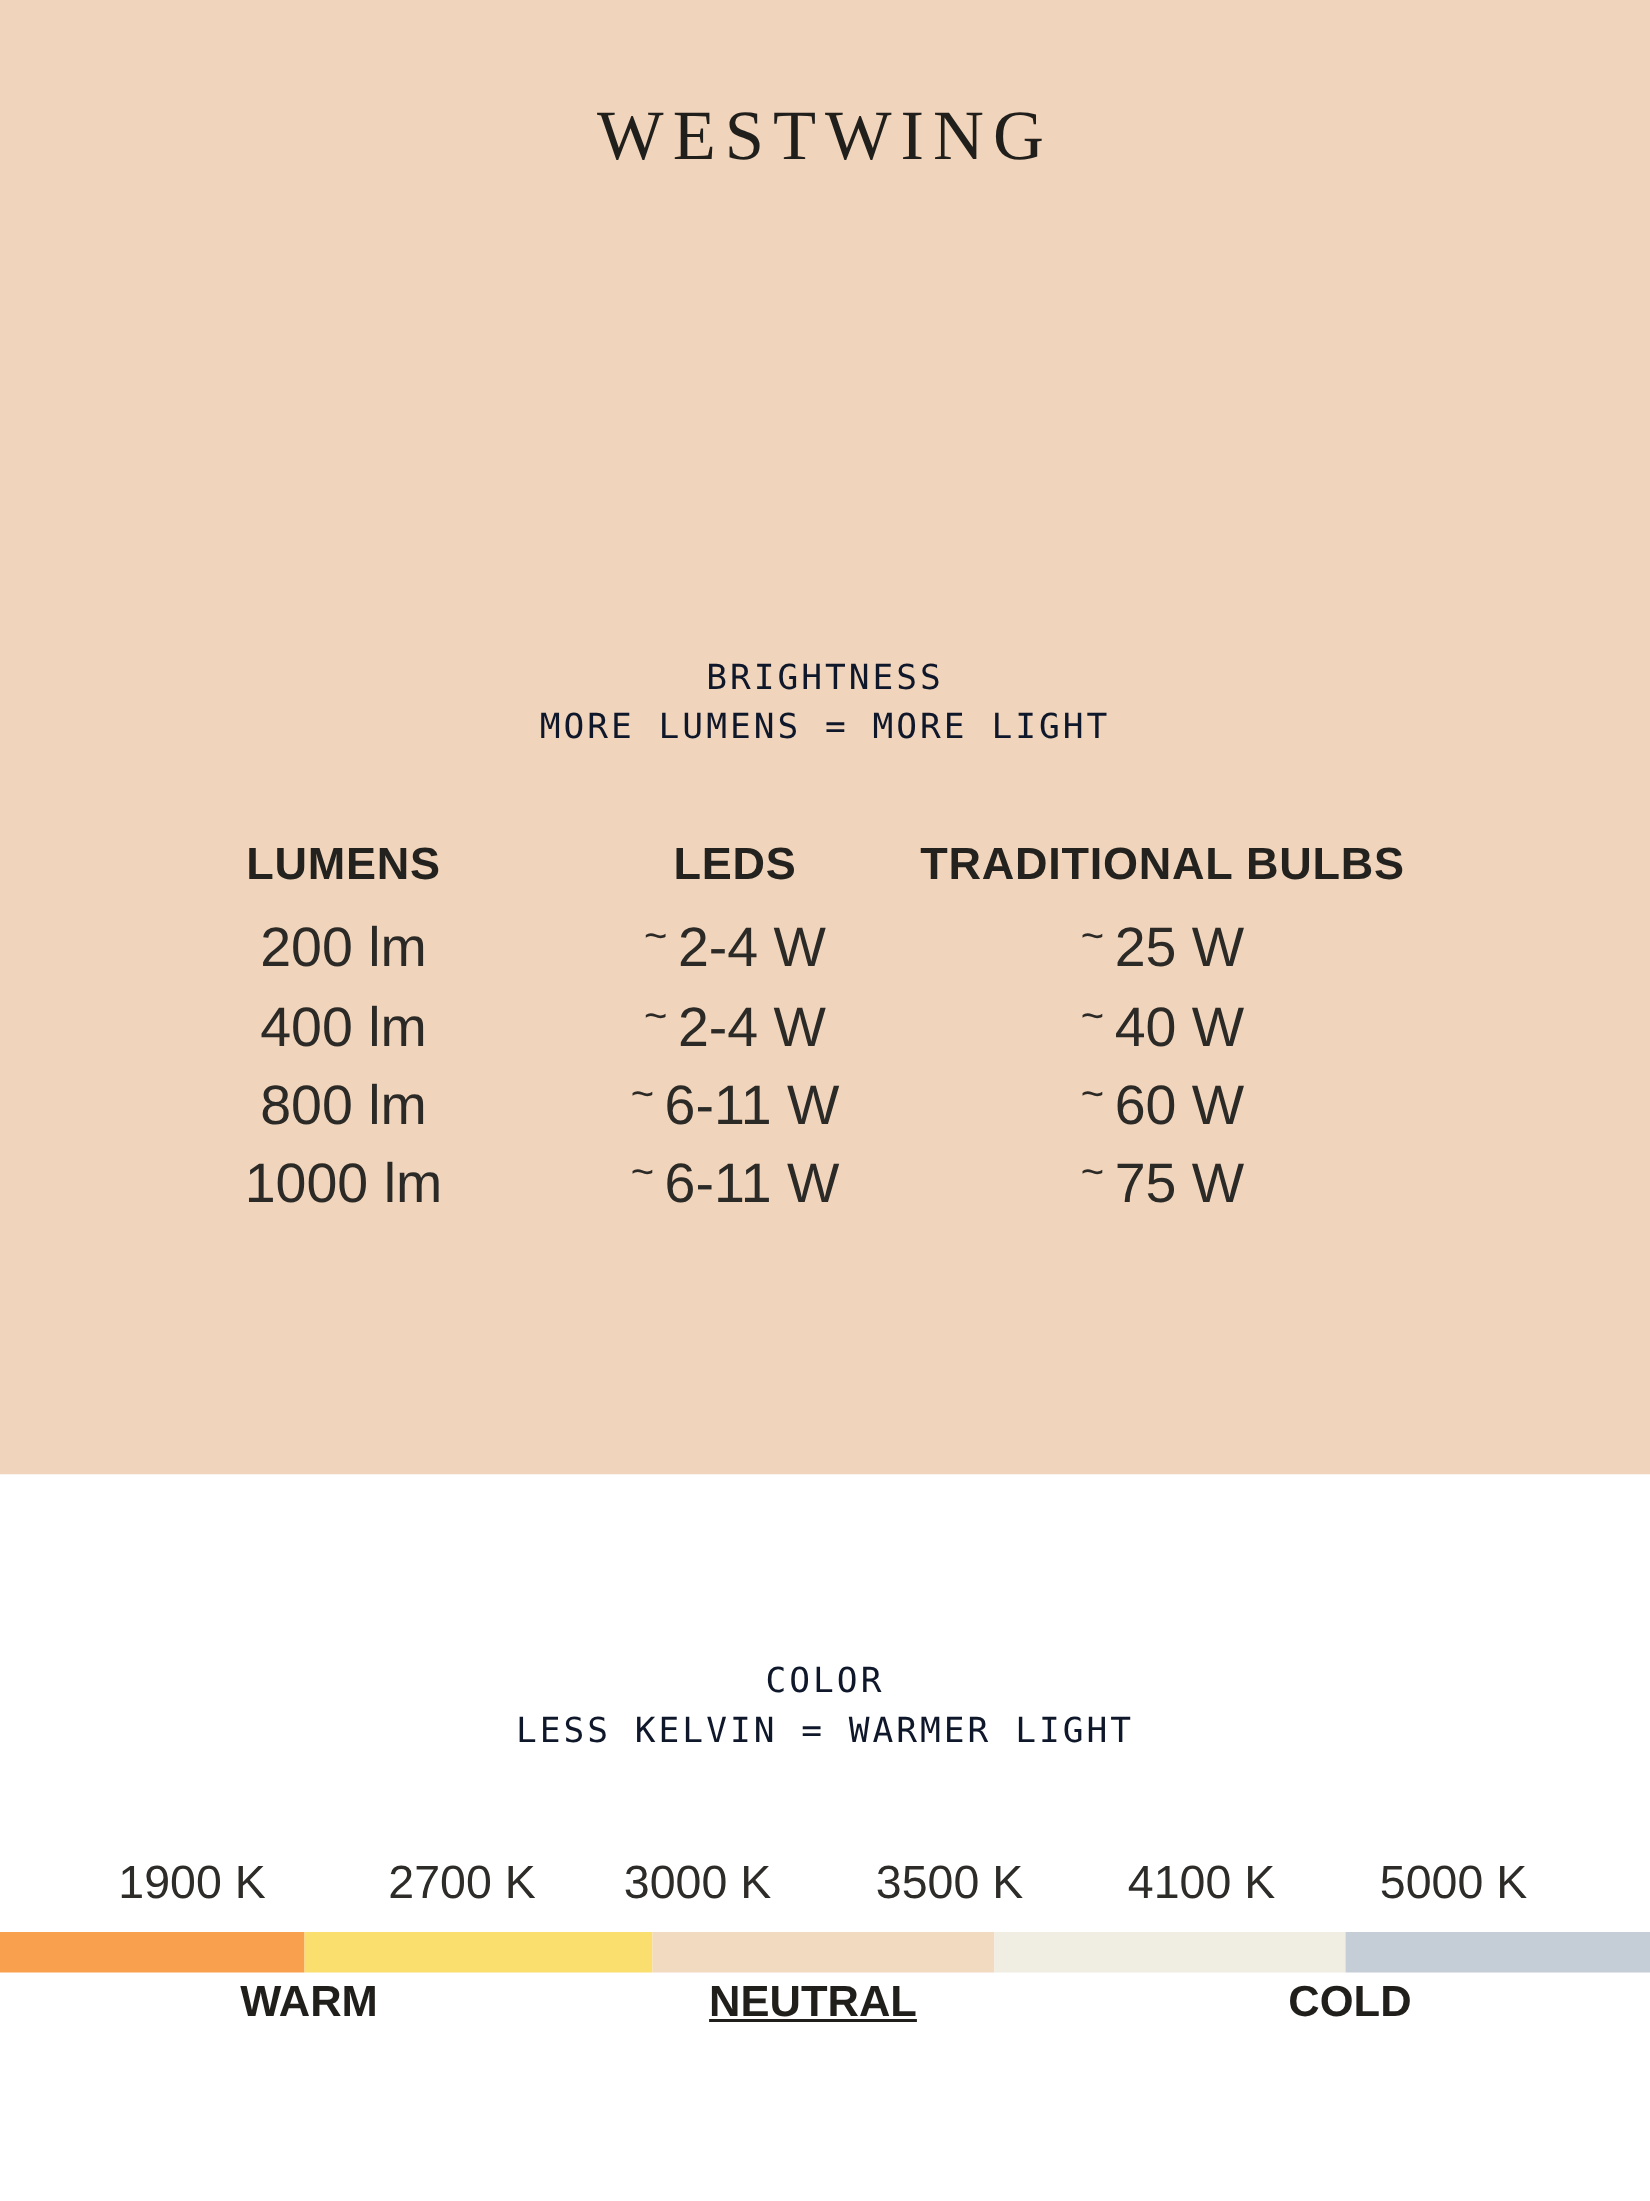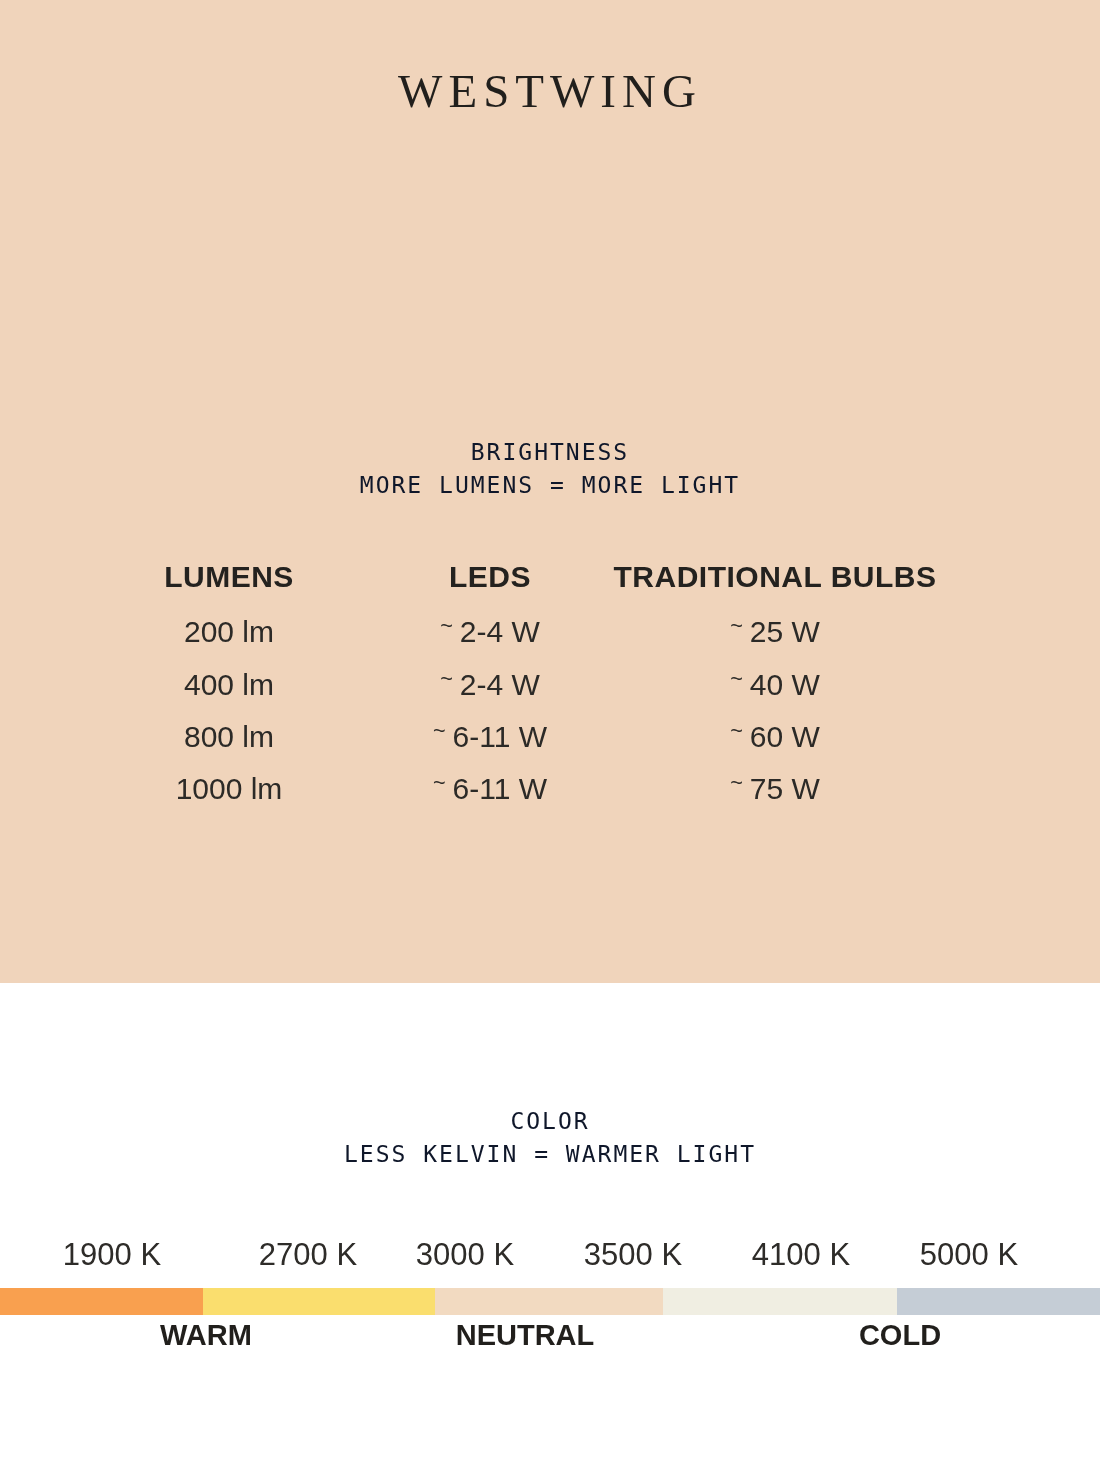--- a/index.html
+++ b/index.html
@@ -48,21 +48,21 @@
   .t-row {
     display: grid;
     grid-template-columns: 458px 64px 506px;
     justify-items: center;
     align-items: center;
   }
   .t-row > * { white-space: nowrap; }
   .t-head { height: 46px; margin-bottom: 6px; }
   .t-head .cell { font-weight: 700; font-size: 30px; letter-spacing: 0.5px; }
   .t-body .t-row { height: 52.4px; }
-  .t-body .cell { font-size: 30px; color: #2c2a27; }
+  .t-body .cell { font-size: 37px; color: #2c2a27; }
   .tilde {
     display: inline-block;
     font-size: 0.72em;
     transform: translateY(-0.42em);
     margin-right: 7px;
   }
 
   
   .panel-bottom {
     position: absolute; left: 0; top: 983px;
@@ -138,36 +138,36 @@
   </section>
 
   <section class="panel-bottom" style="background-color: rgb(255, 255, 255);">
 
     <div class="mono-block mono-color" style="top:122px;">
       <div>COLOR</div>
       <div>LESS KELVIN = WARMER LIGHT</div>
     </div>
 
     <div class="kelvin-row">
-      <span class="kelvin-label" style="left:112px;">1900 K</span>
+      <span class="kelvin-label" style="left:128px;">1900 K</span>
       <span class="kelvin-label" style="left:308px;">2700 K</span>
       <span class="kelvin-label" style="left:465px;">3000 K</span>
       <span class="kelvin-label" style="left:633px;">3500 K</span>
       <span class="kelvin-label" style="left:801px;">4100 K</span>
       <span class="kelvin-label" style="left:969px;">5000 K</span>
     </div>
 
     <div class="scale-bar">
       <div class="scale-seg" style="width: 203px; background-color: rgb(249, 160, 79);"></div>
       <div class="scale-seg" style="width: 232px; background-color: rgb(250, 222, 110);"></div>
       <div class="scale-seg" style="width: 228px; background-color: rgb(242, 218, 193);"></div>
       <div class="scale-seg" style="width: 234px; background-color: rgb(240, 238, 226);"></div>
       <div class="scale-seg" style="width: 203px; background-color: rgb(197, 205, 214);"></div>
     </div>
 
     <div class="temp-row">
       <span class="temp-label" style="left:206px;">WARM</span>
-      <span class="temp-label" style="left:525px;">NEUTRAL</span>
+      <span class="temp-label" style="left:542px;text-decoration:underline;">NEUTRAL</span>
       <span class="temp-label" style="left:900px;">COLD</span>
     </div>
 
   </section>
 </div>
 
 </body></html>

